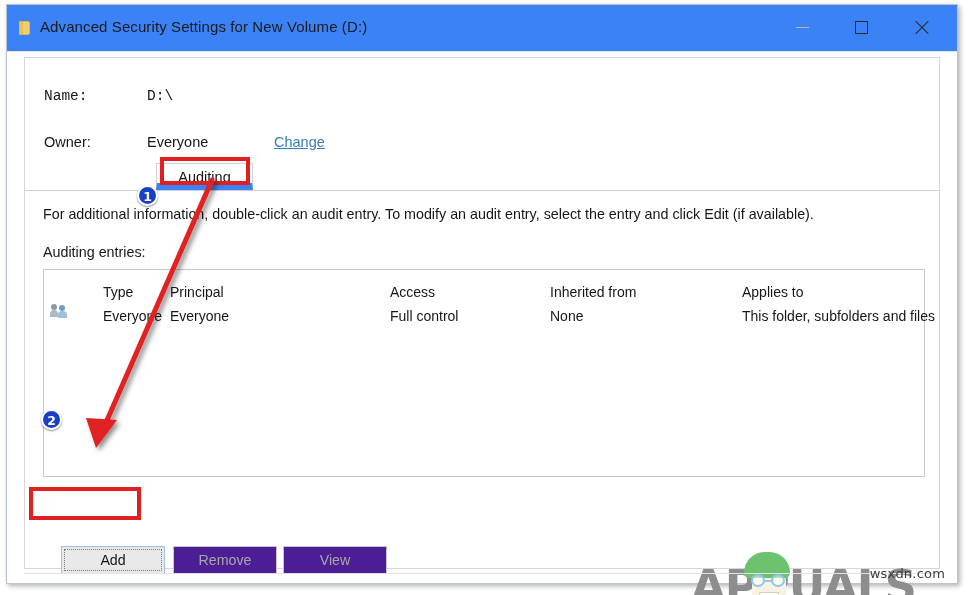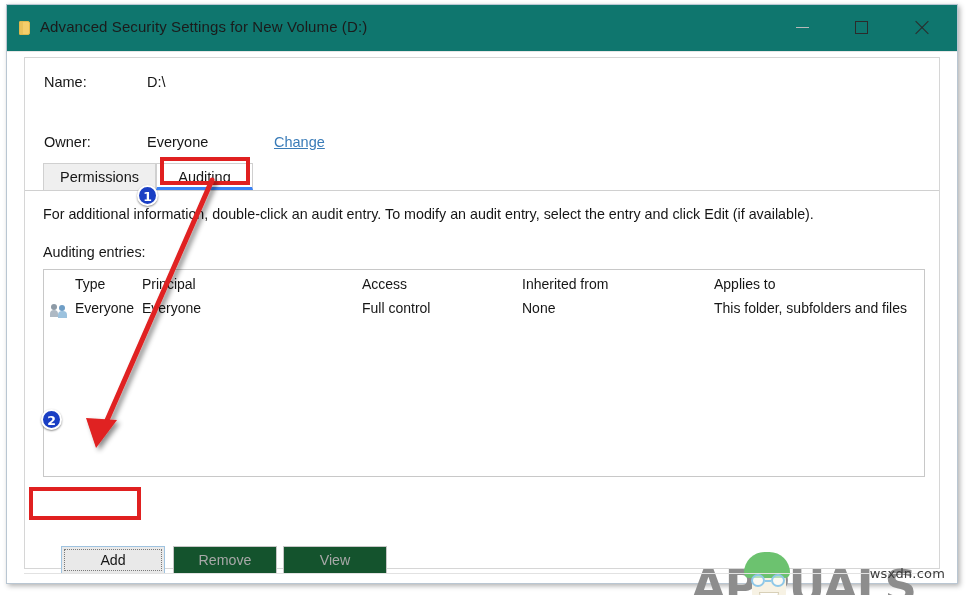--- a/index.html
+++ b/index.html
@@ -26,21 +26,21 @@
     background: #ffffff;
     border: 1px solid #b9c6d2;
     box-shadow: 2px 2px 5px rgba(0,0,0,0.30);
     box-sizing: border-box;
   }
 
   
   #titlebar {
     position: relative;
     height: 46px;
-    background: #0f766e;
+    background: #3b82f6;
     border-bottom: 1px solid #e6e6e6;
   }
   #app-icon {
     position: absolute;
     left: 12px;
     top: 16px;
     width: 11px;
     height: 14px;
     background: #f3ce6b;
     border: 1px solid #e0b94d;
@@ -112,21 +112,21 @@
 
   
   .field-row {
     position: absolute;
     font-size: 14.5px;
     color: #161616;
     white-space: nowrap;
   }
   .field-label { position: absolute; left: 19px; }
   .field-value { position: absolute; left: 122px; }
-  #row-name  { top: 16px; left: 0; width: 100%; height: 20px; }
+  #row-name  { top: 30px; left: 0; width: 100%; height: 20px; font-family: Liberation Mono, monospace; }
   #row-owner { top: 76px; left: 0; width: 100%; height: 20px; }
   #owner-change {
     position: absolute;
     left: 205px;
     color: #3a7cb8;
     text-decoration: underline;
     cursor: pointer;
     margin-left: 44px;
   }
 
@@ -148,21 +148,21 @@
     color: #161616;
     text-align: center;
     background: #efefef;
     border: 1px solid #d0d0d0;
     border-bottom: none;
     box-sizing: border-box;
     white-space: nowrap;
     cursor: default;
   }
   #tab-permissions { left: 18px;  width: 113px; }
-  #tab-auditing    { left: 131px; width: 97px; background:#ffffff; border-bottom:3px solid #3b82f6; z-index:3; }
+  #tab-auditing    { left: 131px; width: 97px; background:#ffffff; border-bottom:7px solid #3b82f6; z-index:3; }
   #tab-effective   { left: 228px; width: 129px; }
 
   
   #desc {
     position: absolute;
     left: 18px;
     top: 148px;
     font-size: 14.3px;
     color: #161616;
     white-space: nowrap;
@@ -190,21 +190,21 @@
     position: absolute;
     left: 0;
     width: 100%;
     height: 22px;
     font-size: 14px;
     color: #161616;
     white-space: nowrap;
   }
   #lv-header { top: 6px; }
   #lv-row-0  { top: 30px; }
-  .lv-cell { position: absolute; top: 0; }
+  .lv-cell { position: absolute; top: 8px; margin-left: 28px; }
   .c-type      { left: 31px; }
   .c-principal { left: 98px; }
   .c-access    { left: 318px; }
   .c-inherited { left: 478px; }
   .c-applies   { left: 670px; }
 
   #row-icon {
     position: absolute;
     left: 6px;
     top: 3px;
@@ -234,21 +234,21 @@
 
   
   .dlg-btn {
     position: absolute;
     top: 488px;
     height: 28px;
     font-size: 14.2px;
     font-family: "Liberation Sans", sans-serif;
     text-align: center;
     line-height: 26px;
-    background: #14532d;
+    background: #4c1d95;
     border: 1px solid #c6c6c6;
     box-sizing: border-box;
     color: #161616;
     cursor: default;
   }
   #btn-add {
     left: 36px; width: 104px;
     background: #e9e9e9;
     border: 1px solid #9fc3e0;
     outline: 1px dotted #7a7a7a;
@@ -405,21 +405,20 @@
       <span class="field-value">D:\</span>
     </div>
 
     <div class="field-row" id="row-owner">
       <span class="field-label">Owner:</span>
       <span class="field-value">Everyone</span>
       <span id="owner-change">Change</span>
     </div>
 
     <div id="tabstrip">
-      <div class="tab" id="tab-permissions">Permissions</div>
       <div class="tab" id="tab-auditing">Auditing</div>
     </div>
 
     <div id="desc">For additional information, double-click an audit entry. To modify an audit entry, select the entry and click Edit (if available).</div>
     <div id="entries-label">Auditing entries:</div>
 
     <div id="listview">
       <div class="lv-row" id="lv-header">
         <span class="lv-cell c-type">Type</span>
         <span class="lv-cell c-principal">Principal</span>

